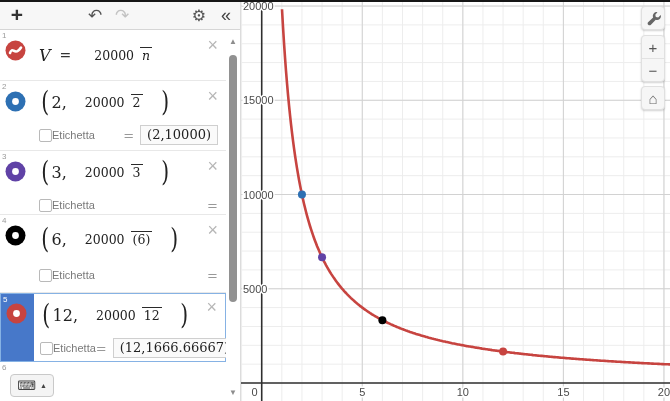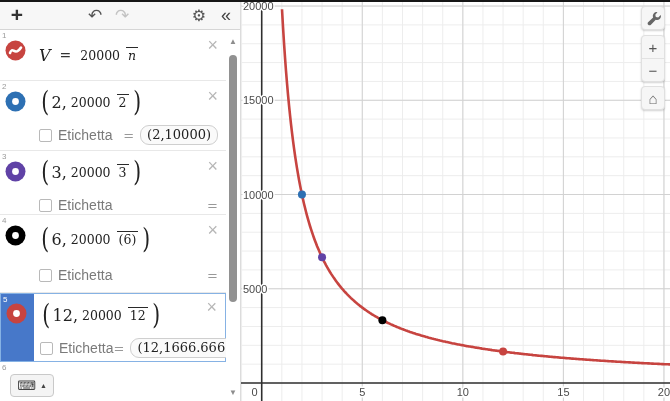--- a/index.html
+++ b/index.html
@@ -32,28 +32,28 @@
   .row-5 .icon-wrap { top:9px; }
   .content { position:absolute; left:33px; right:0; top:0; bottom:0; }
   .expr { display:flex; align-items:center; height:42px; padding-left:6px;
           font-family:"DejaVu Serif", serif; font-size:16px; color:#222; }
   .row-1 .expr { height:50px; }
   .row-4 .expr { height:48px; }
   .bp { font-size:27px; font-weight:300; line-height:0.9; color:#222; margin:0 1px; transform:scaleX(0.75); }
   .vit { font-style:italic; margin-right:4px; }
   .eqs { color:#333; margin:0 5px; font-size:14px; }
   .frac { display:inline-block; text-align:center; font-size:12.5px; line-height:1.2;
-          vertical-align:middle; margin:0 2px; }
+          vertical-align:middle; margin:0 16px; }
   .frac .den { border-top:1px solid #2a2a2a; padding:0 2px; }
   .frac .num { padding:0 2px; }
   .lbl-line { display:flex; align-items:center; height:24px; padding:0 8px 0 6px; }
   .chk { width:13px; height:13px; border:1px solid #b9b9b9; border-radius:2px; background:#fff; flex:none; }
-  .chk-lbl { font-size:14px; color:#7a7a7a; margin-left:6px; }
+  .chk-lbl { font-size:11px; color:#7a7a7a; }
   .eq-gray { margin-left:auto; color:#999; font-family:"DejaVu Serif", serif; font-size:13px; }
-  .pill { margin-left:6px; border:1px solid #cfcfcf; border-radius:9px; background:#fafafa;
+  .pill { margin-left:6px; border:1px solid #cfcfcf; border-radius:0; background:#fafafa;
           padding:1px 6px 2px; font-family:"DejaVu Serif", serif; font-size:13px; color:#222; white-space:nowrap; }
   .close-x { position:absolute; right:8px; top:6px; font-size:18px; color:#b7b7b7; line-height:1;
              cursor:pointer; background:none; border:none; }
   .row-5 .close-x { top:4px; }
 
   .kbd-btn { position:absolute; left:10px; top:374px; width:44px; height:23px; background:#f4f4f4;
              border:1px solid #c9c9c9; border-radius:4px; display:flex; align-items:center;
              justify-content:center; gap:4px; color:#444; cursor:pointer; }
   .kbd-btn .kg { font-size:13px; } .kbd-btn .ka { font-size:7px; }
 

